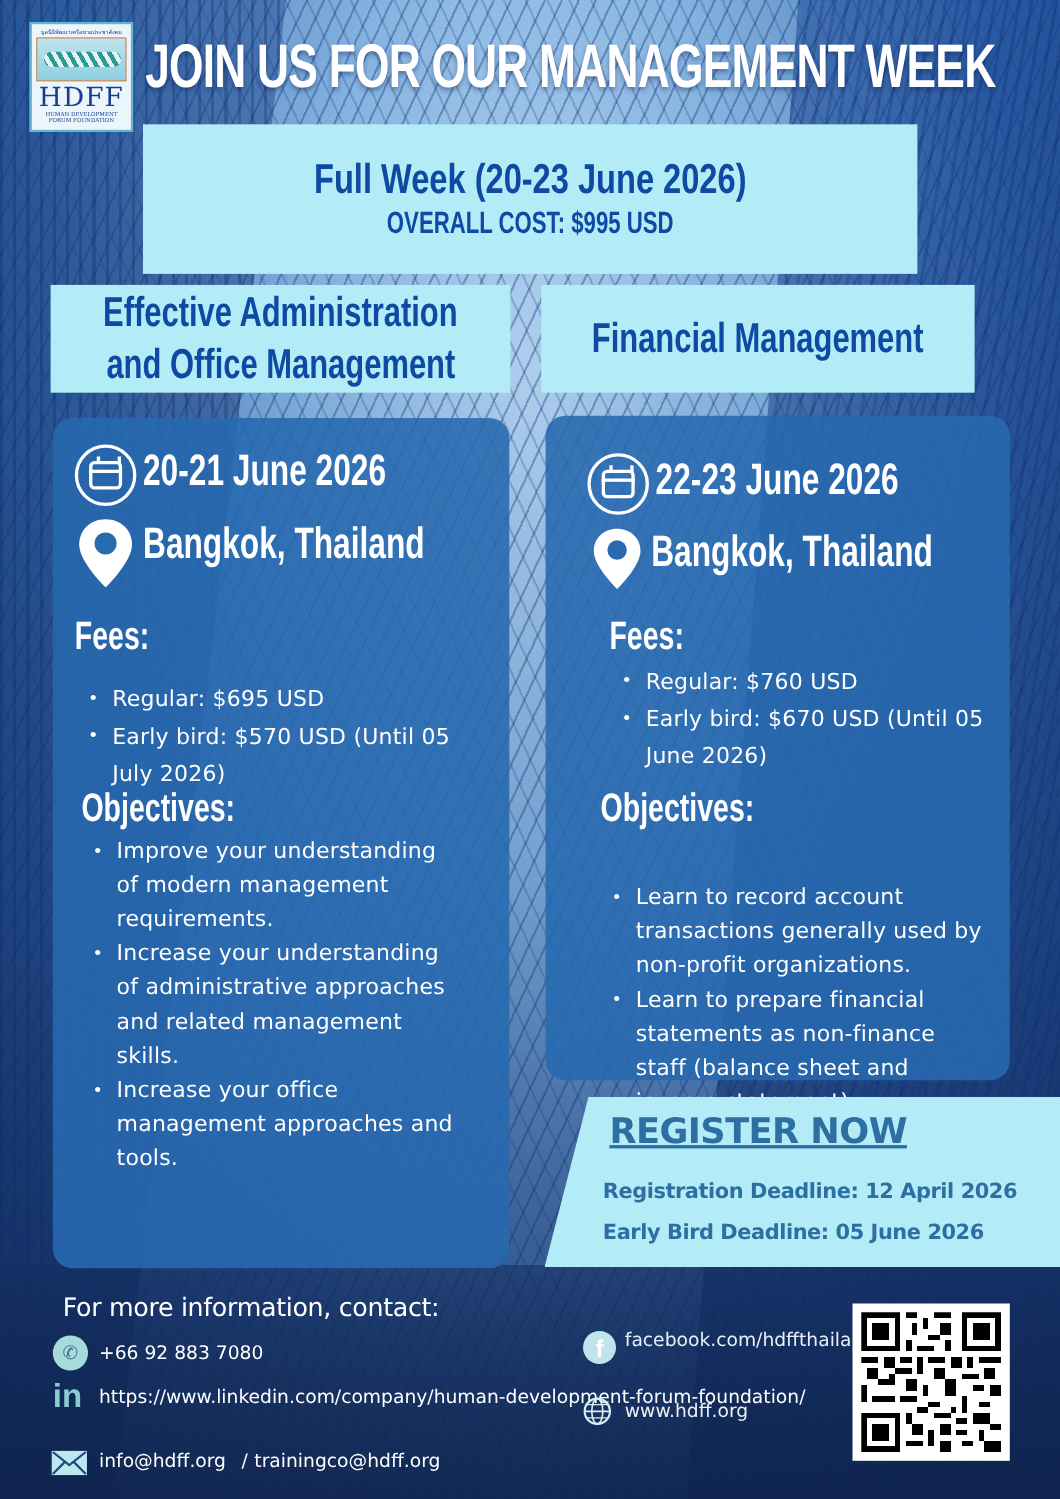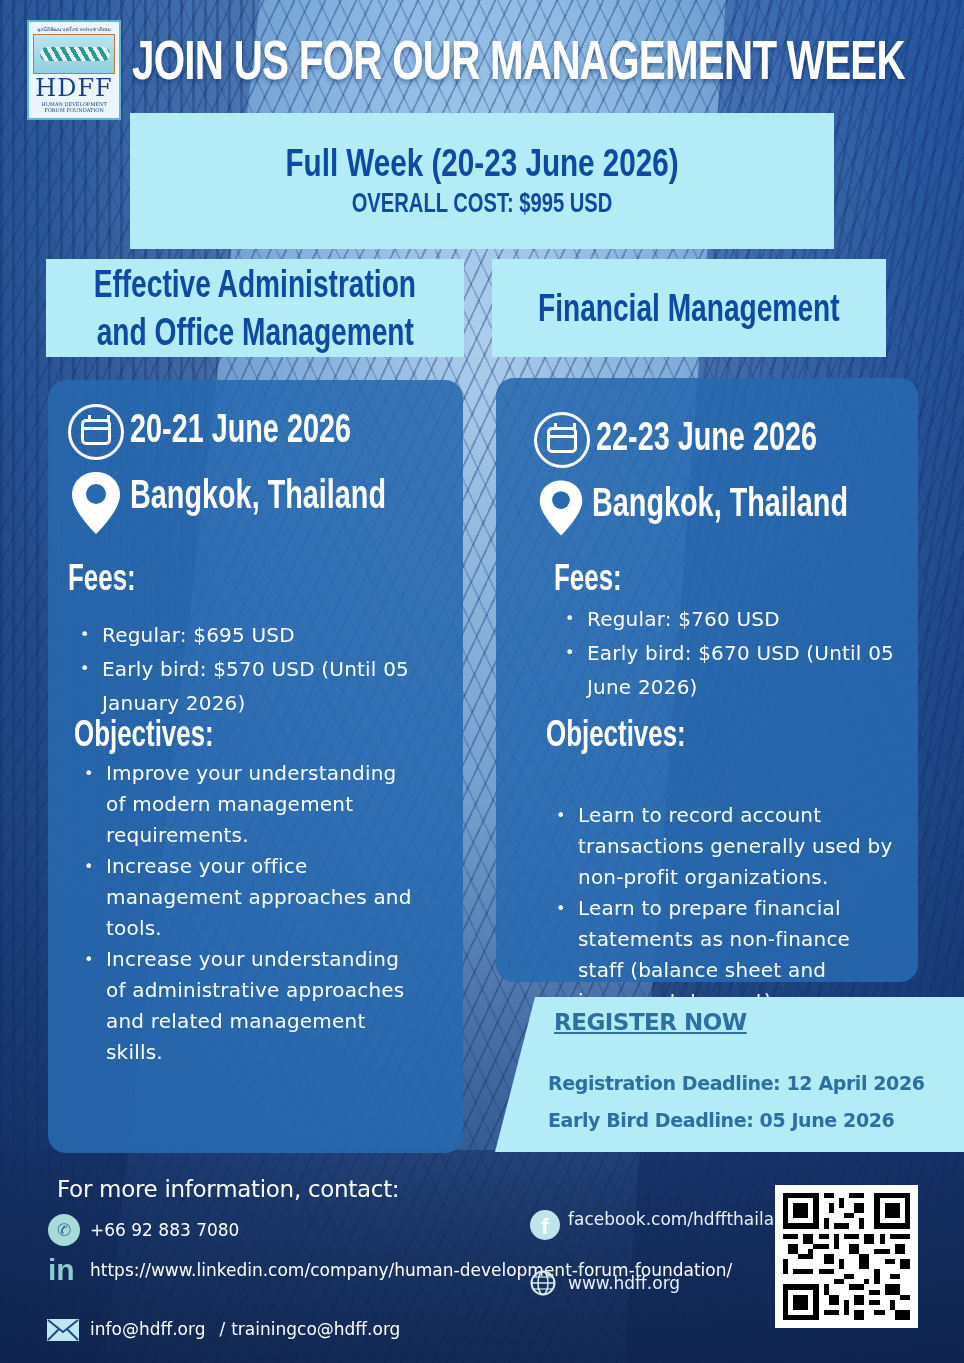--- a/index.html
+++ b/index.html
@@ -141,21 +141,21 @@
   }
 
   
   .register {
     position: absolute; left: 495px; top: 997px; width: 469px; height: 155px;
     background: #b3ecf6;
     clip-path: polygon(40px 0, 100% 0, 100% 100%, 0 100%);
   }
   .register-now {
     position: absolute; left: 59px; top: 12px;
-    font-family: "DejaVu Sans", sans-serif; font-weight: 700; font-size: 23px;
+    font-family: "DejaVu Sans", sans-serif; font-weight: 700; font-size: 32px;
     color: #2d6ea3; text-decoration: underline; letter-spacing: -0.5px;
   }
   .deadline {
     position: absolute; left: 53px; font-family: "DejaVu Sans", sans-serif; font-weight: 700;
     font-size: 19px; color: #2d6ea3; white-space: nowrap; letter-spacing: -0.4px;
   }
 
   
   .contact-heading {
     position: absolute; left: 57px; top: 1176px; font-size: 23px; color: #ffffff;
@@ -228,27 +228,27 @@
   <div class="info-row" style="left:22px; top:90px;">
     <svg class="pin-icon" viewBox="0 0 52 66">
       <path d="M26 2 C12 2 2 12 2 25 C2 41 26 64 26 64 C26 64 50 41 50 25 C50 12 40 2 26 2 Z" fill="#ffffff"></path>
       <circle cx="26" cy="24" r="10" fill="#2869af"></circle>
     </svg>
     <span class="info-text">Bangkok, Thailand</span>
   </div>
   <div class="section-label" style="left:20px; top:178px;">Fees:</div>
   <ul class="bullets fees" style="left:28px; top:238px; width:360px;">
     <li>Regular: $695 USD</li>
-    <li>Early bird: $570 USD (Until 05 January 2026)</li>
+    <li>Early bird: $570 USD (Until 05 July 2026)</li>
   </ul>
   <div class="section-label" style="left:26px; top:334px;">Objectives:</div>
   <ul class="bullets" style="left:32px; top:378px; width:340px;">
     <li>Improve your understanding of modern management requirements.</li>
+    <li>Increase your understanding of administrative approaches and related management skills.</li>
     <li>Increase your office management approaches and tools.</li>
-    <li>Increase your understanding of administrative approaches and related management skills.</li>
   </ul>
 </div>
 
 <div class="card right">
   <div class="info-row" style="left:38px; top:34px;">
     <span class="cal-icon">
         <span class="cal"></span>
       </span>
     <span class="info-text">22-23 June 2026</span>
   </div>

